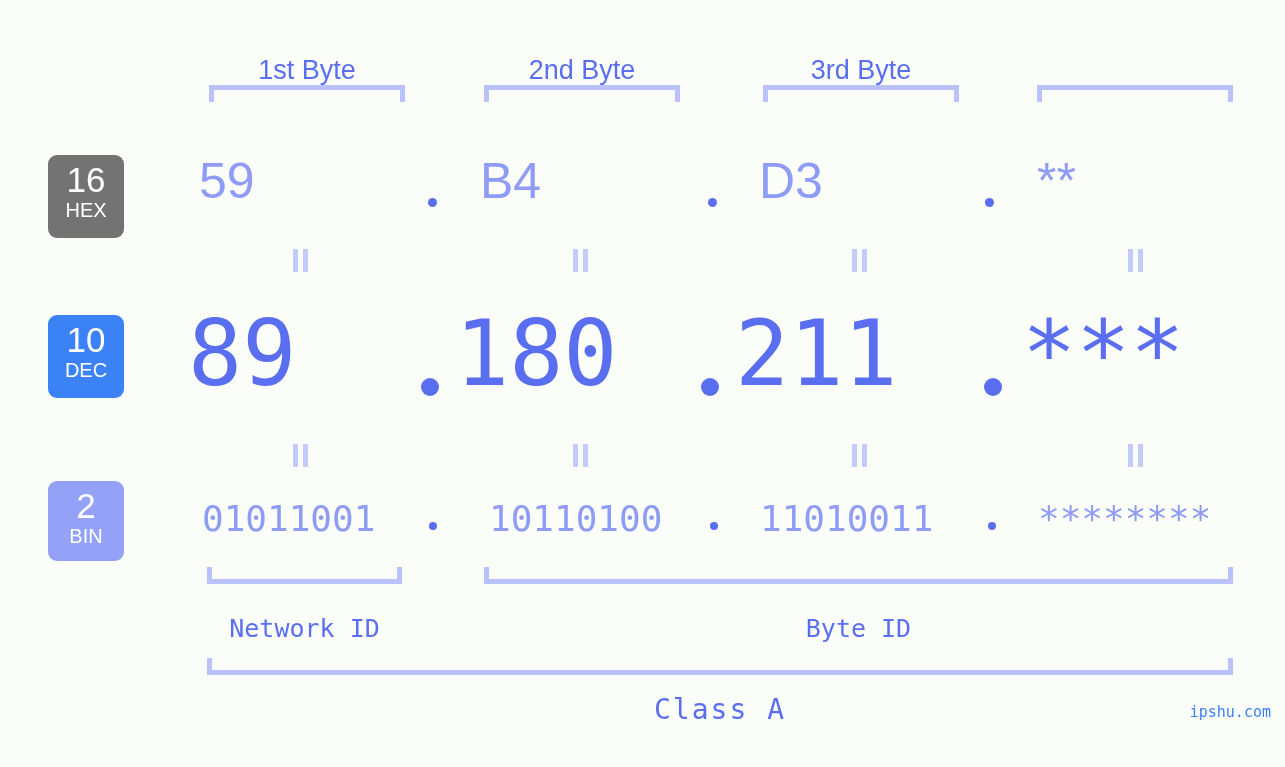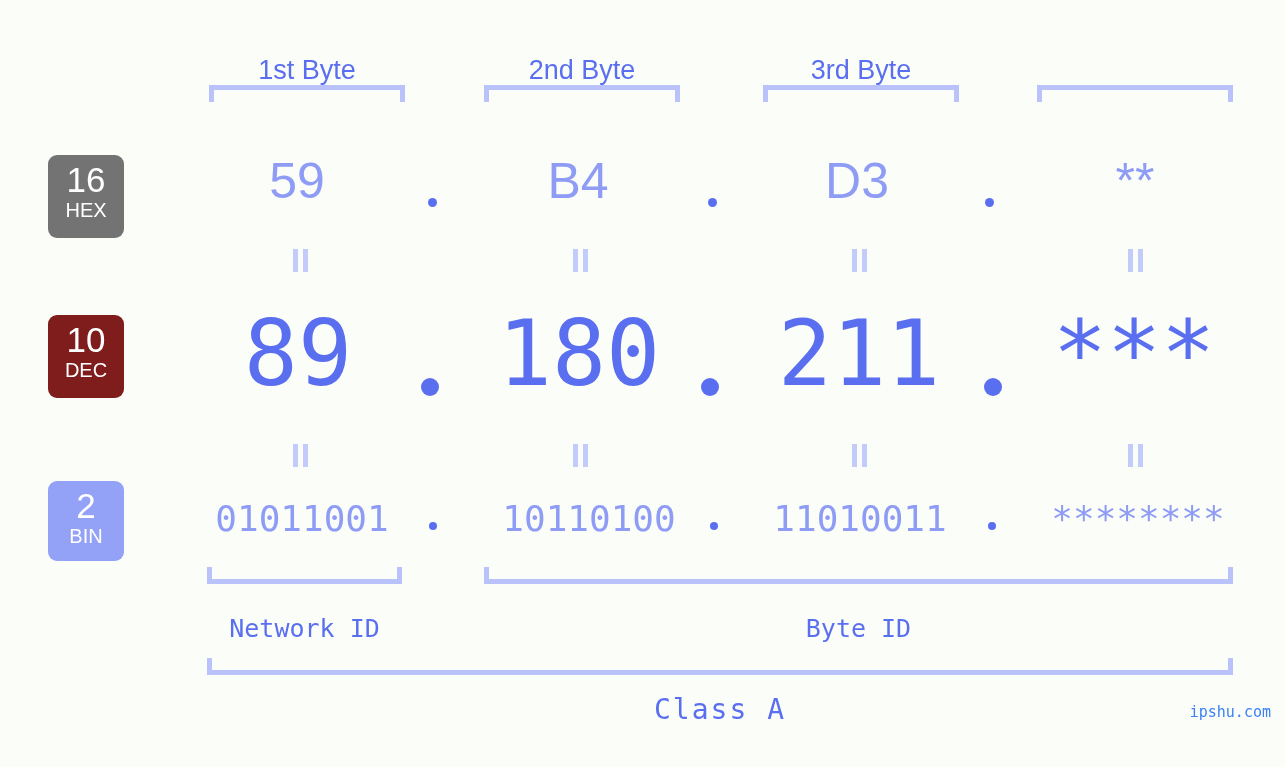--- a/index.html
+++ b/index.html
@@ -76,21 +76,21 @@
   .badge .nm {
     display: block;
     font-size: 20px;
     line-height: 22px;
     font-weight: 400;
   }
 
   
   .val {
     position: absolute;
-    text-align: center;
+    text-align: left;
     white-space: nowrap;
     color: #8e9cf5;
   }
   .hexval {
     top: 152px;
     font-size: 50px;
     line-height: 58px;
     font-family: "Liberation Sans", sans-serif;
     color: #8e9cf5;
   }
@@ -171,21 +171,21 @@
 
   <div class="bracket-top" style="left:209px;width:196px;"></div>
   <div class="bracket-top" style="left:484px;width:196px;"></div>
   <div class="bracket-top" style="left:763px;width:196px;"></div>
   <div class="bracket-top" style="left:1037px;width:196px;"></div>
 
   <div class="badge" style="top:155px;height:83px;background:#737373;">
     <span class="num">16</span>
     <span class="nm">HEX</span>
   </div>
-  <div class="badge" style="top:315px;height:83px;background:#7f1d1d;">
+  <div class="badge" style="top:315px;height:83px;background:#3b82f6;">
     <span class="num">10</span>
     <span class="nm">DEC</span>
   </div>
   <div class="badge" style="top:481px;height:80px;background:#93a1f7;">
     <span class="num">2</span>
     <span class="nm">BIN</span>
   </div>
 
   <div class="val hexval" style="left:199px;width:196px;">59</div>
   <div class="dot hex" style="left:428px;"></div>

